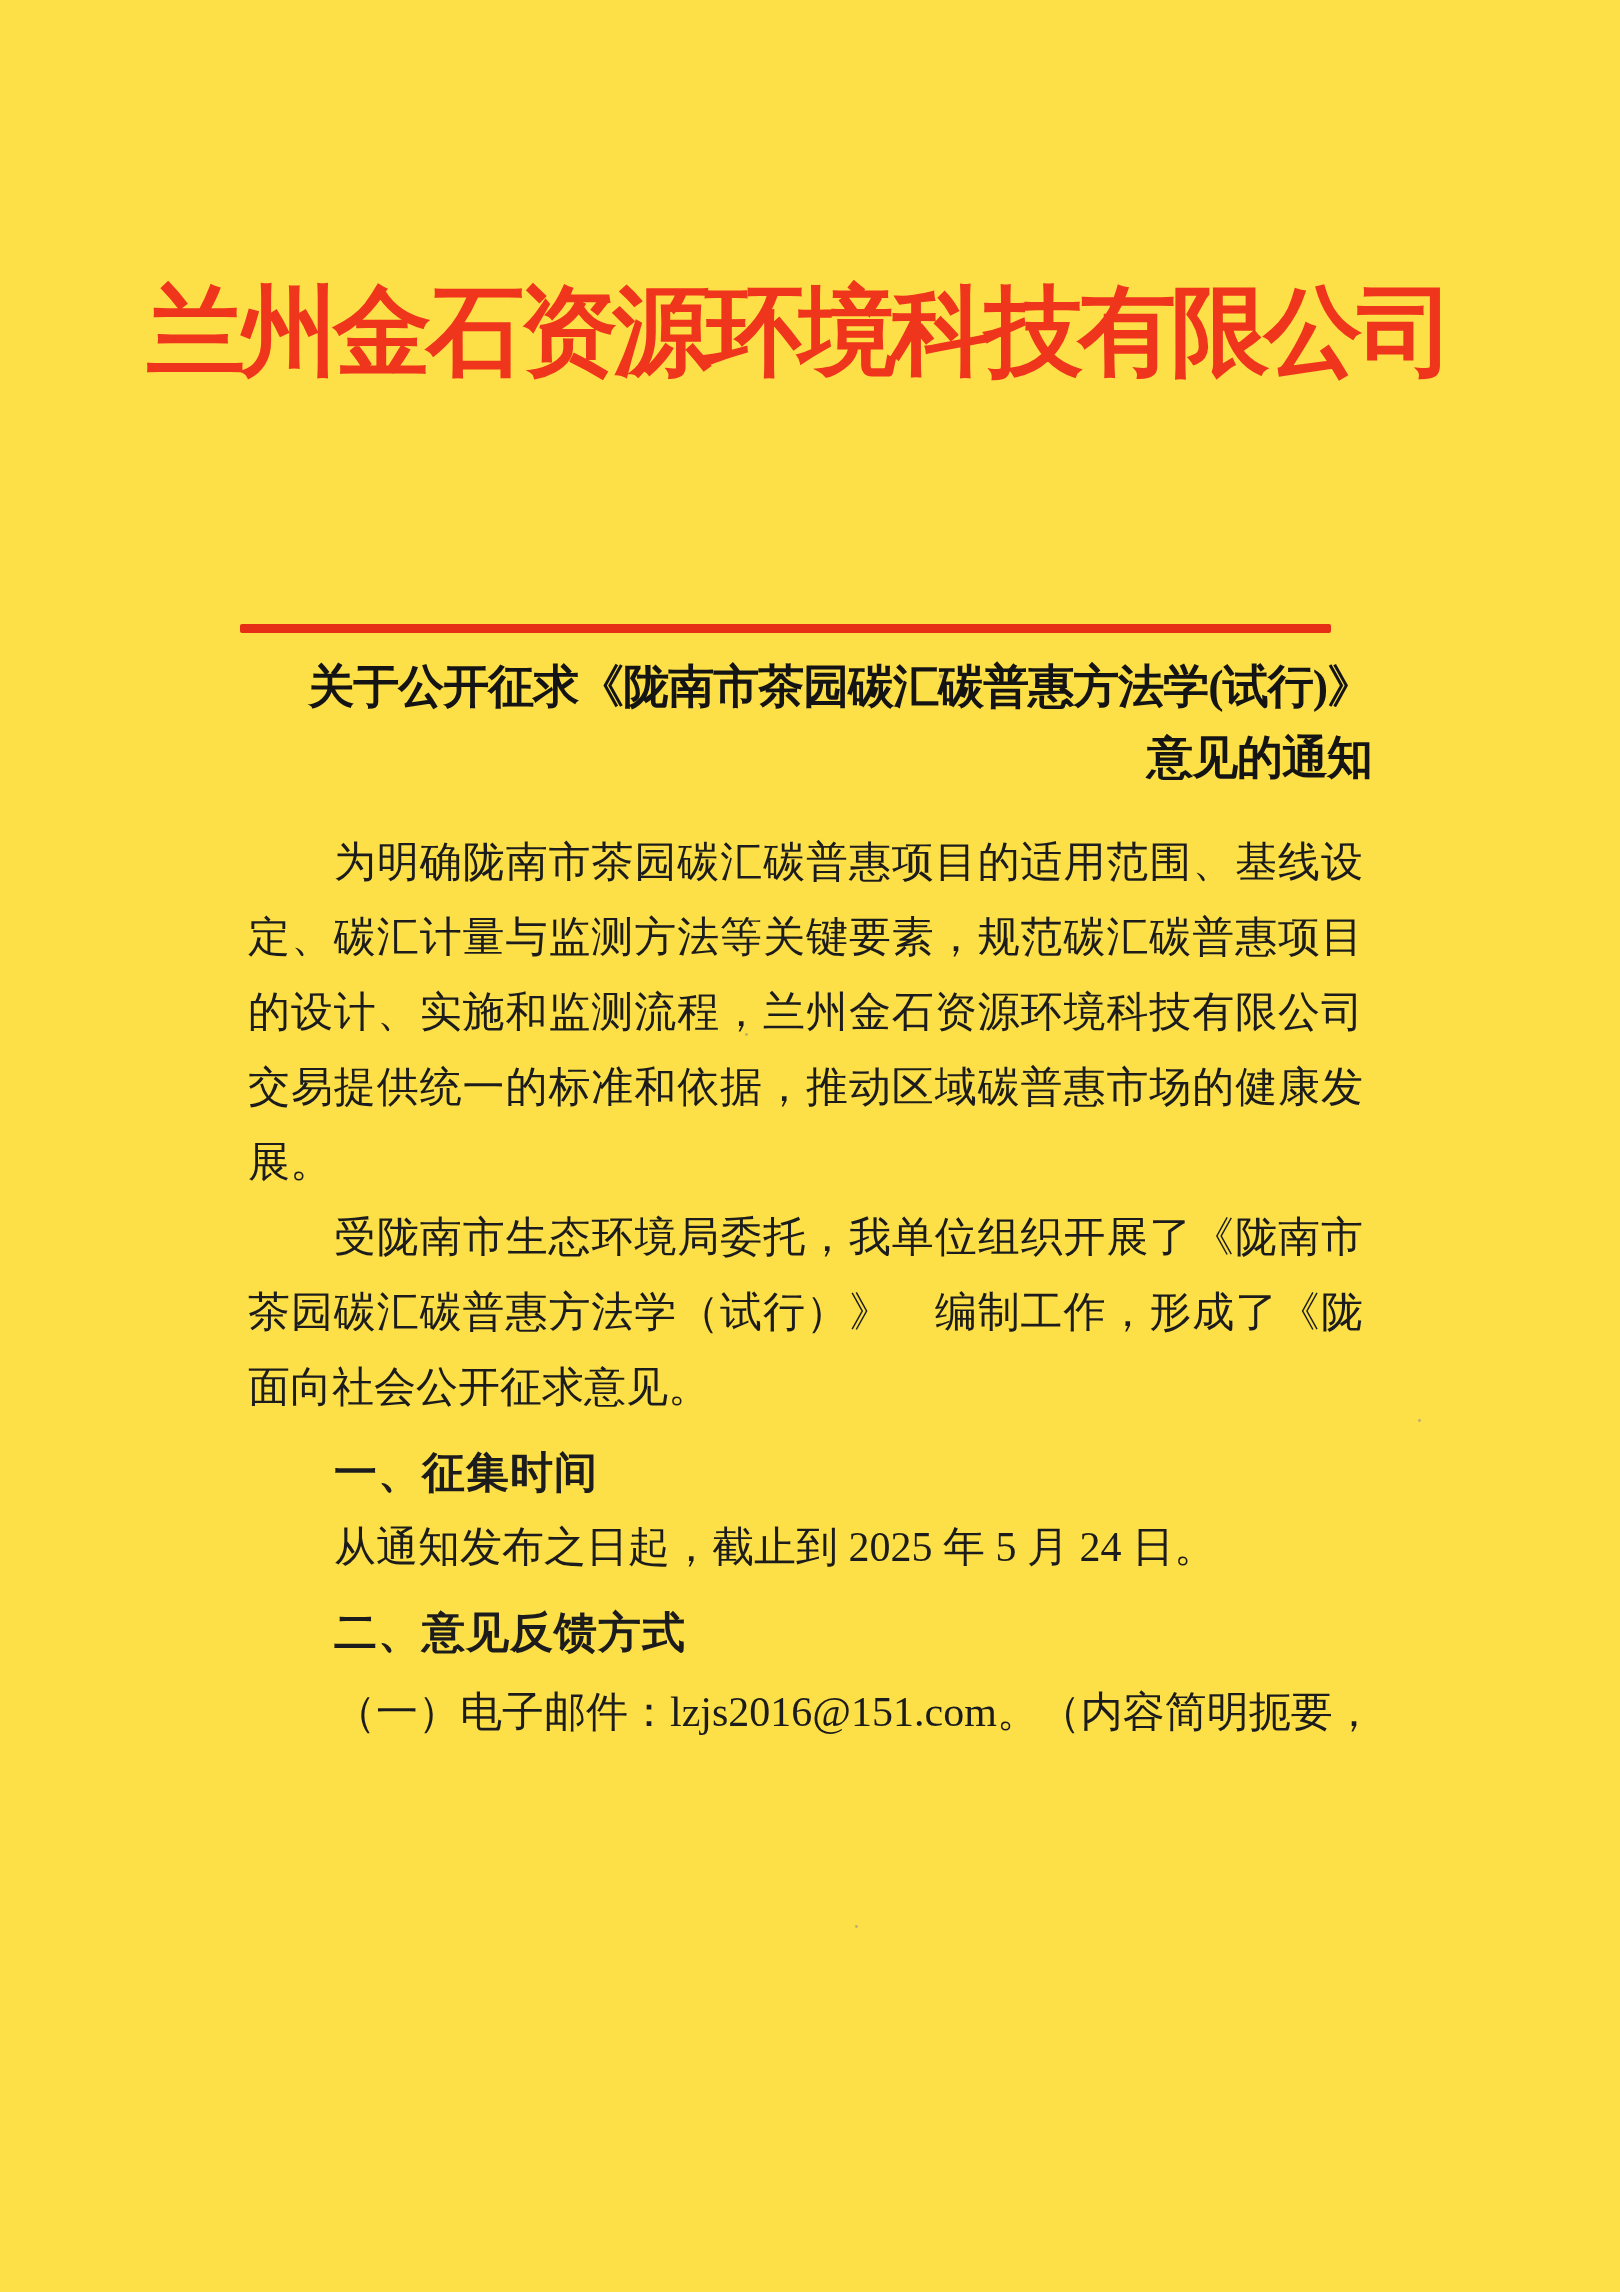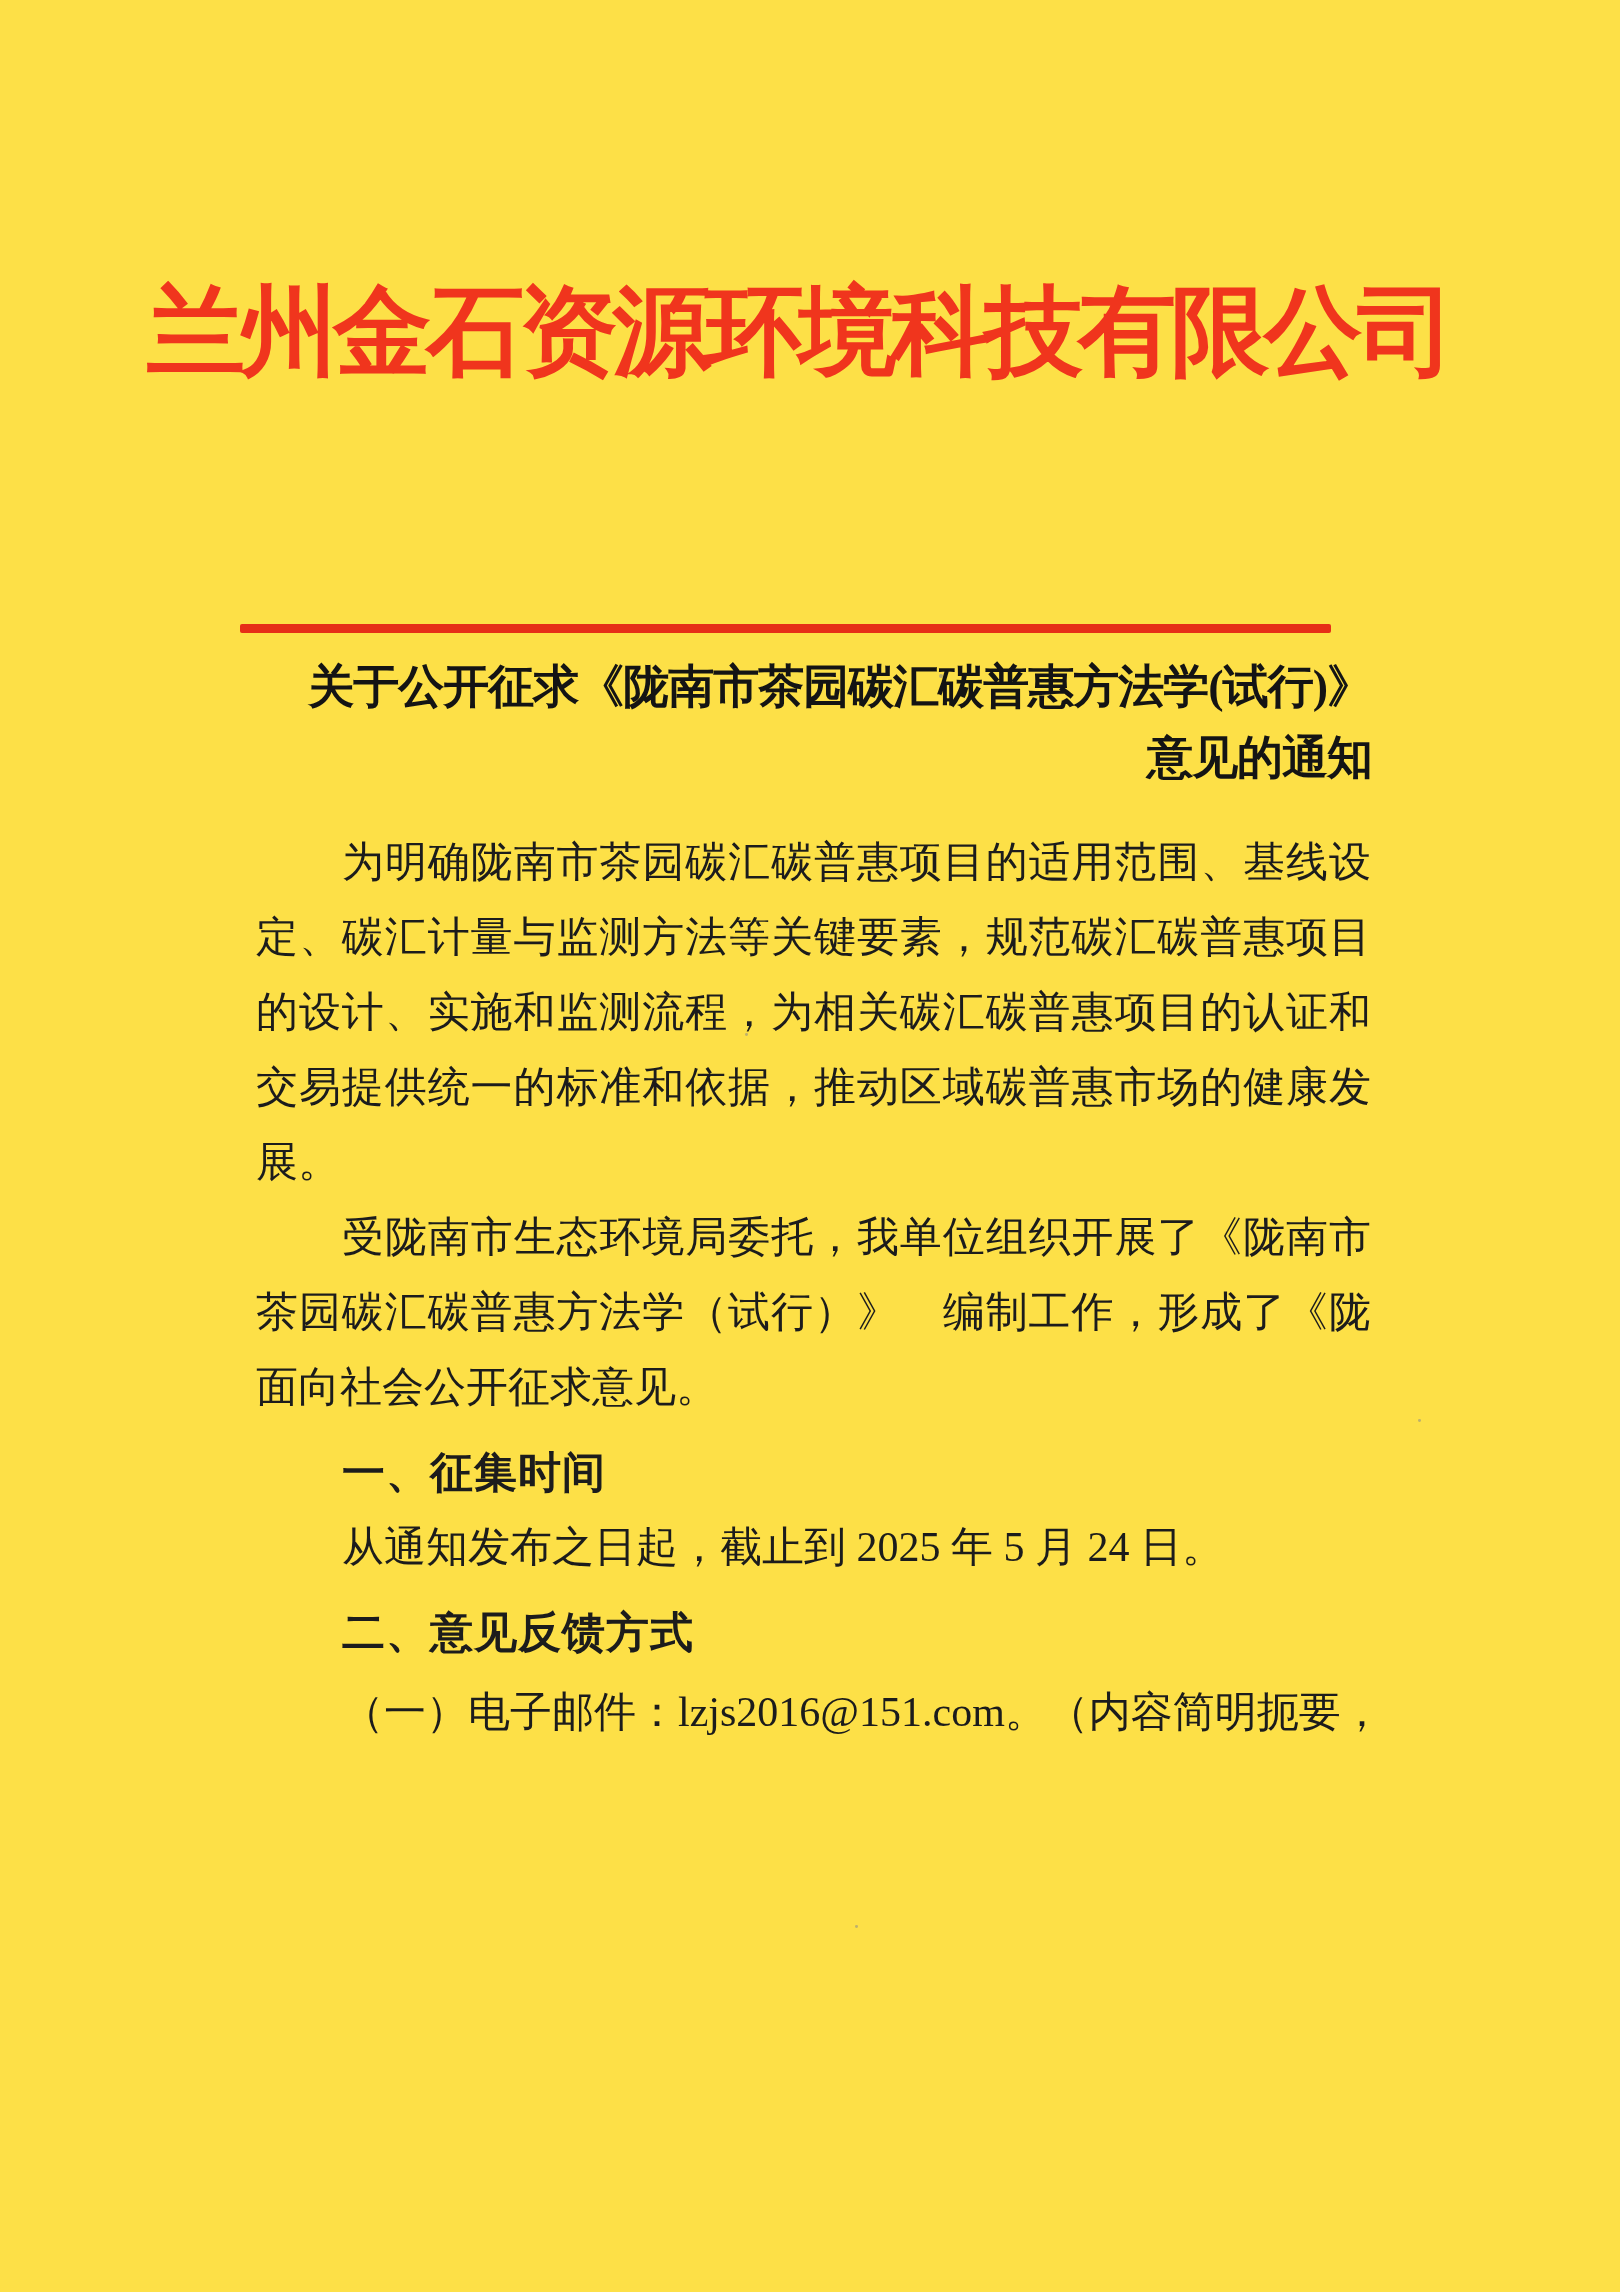--- a/index.html
+++ b/index.html
@@ -51,21 +51,21 @@
     font-size: 46px;
     letter-spacing: -1px;
     line-height: 71px;
     color: #141414;
     font-family: "Liberation Serif", "DejaVu Serif", serif;
   }
   .doc-title .t-line { display: block; white-space: nowrap; }
   
   .body-col {
     position: absolute;
-    left: 256px;
+    left: 248px;
     top: 825px;
     width: 1115px;
     font-size: 42px;
     color: #1c1c1c;
     font-family: "Liberation Serif", "DejaVu Serif", serif;
   }
   .body-col .line {
     height: 75px;
     line-height: 75px;
     white-space: nowrap;
@@ -102,21 +102,21 @@
   <div class="red-rule" style="background: rgb(230, 46, 23);"></div>
 
   <div class="doc-title">
     <span class="t-line">关于公开征求《陇南市茶园碳汇碳普惠方法学(试行)》</span>
     <span class="t-line">意见的通知</span>
   </div>
 
   <div class="body-col">
       <div class="line justify indent">为明确陇南市茶园碳汇碳普惠项目的适用范围、基线设</div>
       <div class="line justify">定、碳汇计量与监测方法等关键要素，规范碳汇碳普惠项目</div>
-      <div class="line justify">的设计、实施和监测流程，为相关碳汇碳普惠项目的认证和</div>
+      <div class="line justify">的设计、实施和监测流程，兰州金石资源环境科技有限公司</div>
       <div class="line justify">交易提供统一的标准和依据，推动区域碳普惠市场的健康发</div>
       <div class="line">展。</div>
       <div class="line justify indent">受陇南市生态环境局委托，我单位组织开展了《陇南市</div>
       <div class="line justify">茶园碳汇碳普惠方法学（试行）》　编制工作，形成了《陇</div>
       <div class="line">面向社会公开征求意见。</div>
       <div class="line indent heading">一、征集时间</div>
       <div class="line indent">从通知发布之日起，截止到 2025 年 5 月 24 日。</div>
       <div class="line indent heading">二、意见反馈方式</div>
       <div class="line indent gap-top">（一）电子邮件：lzjs2016@151.com。（内容简明扼要，</div>
     </div>

